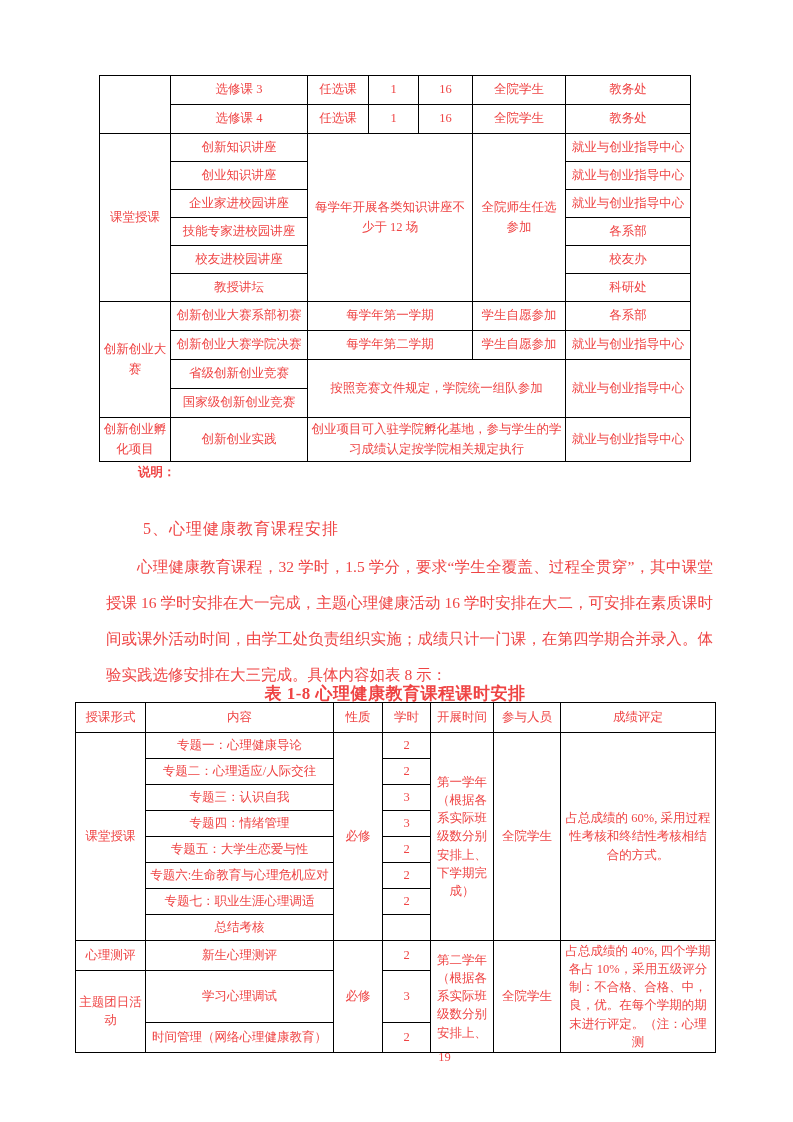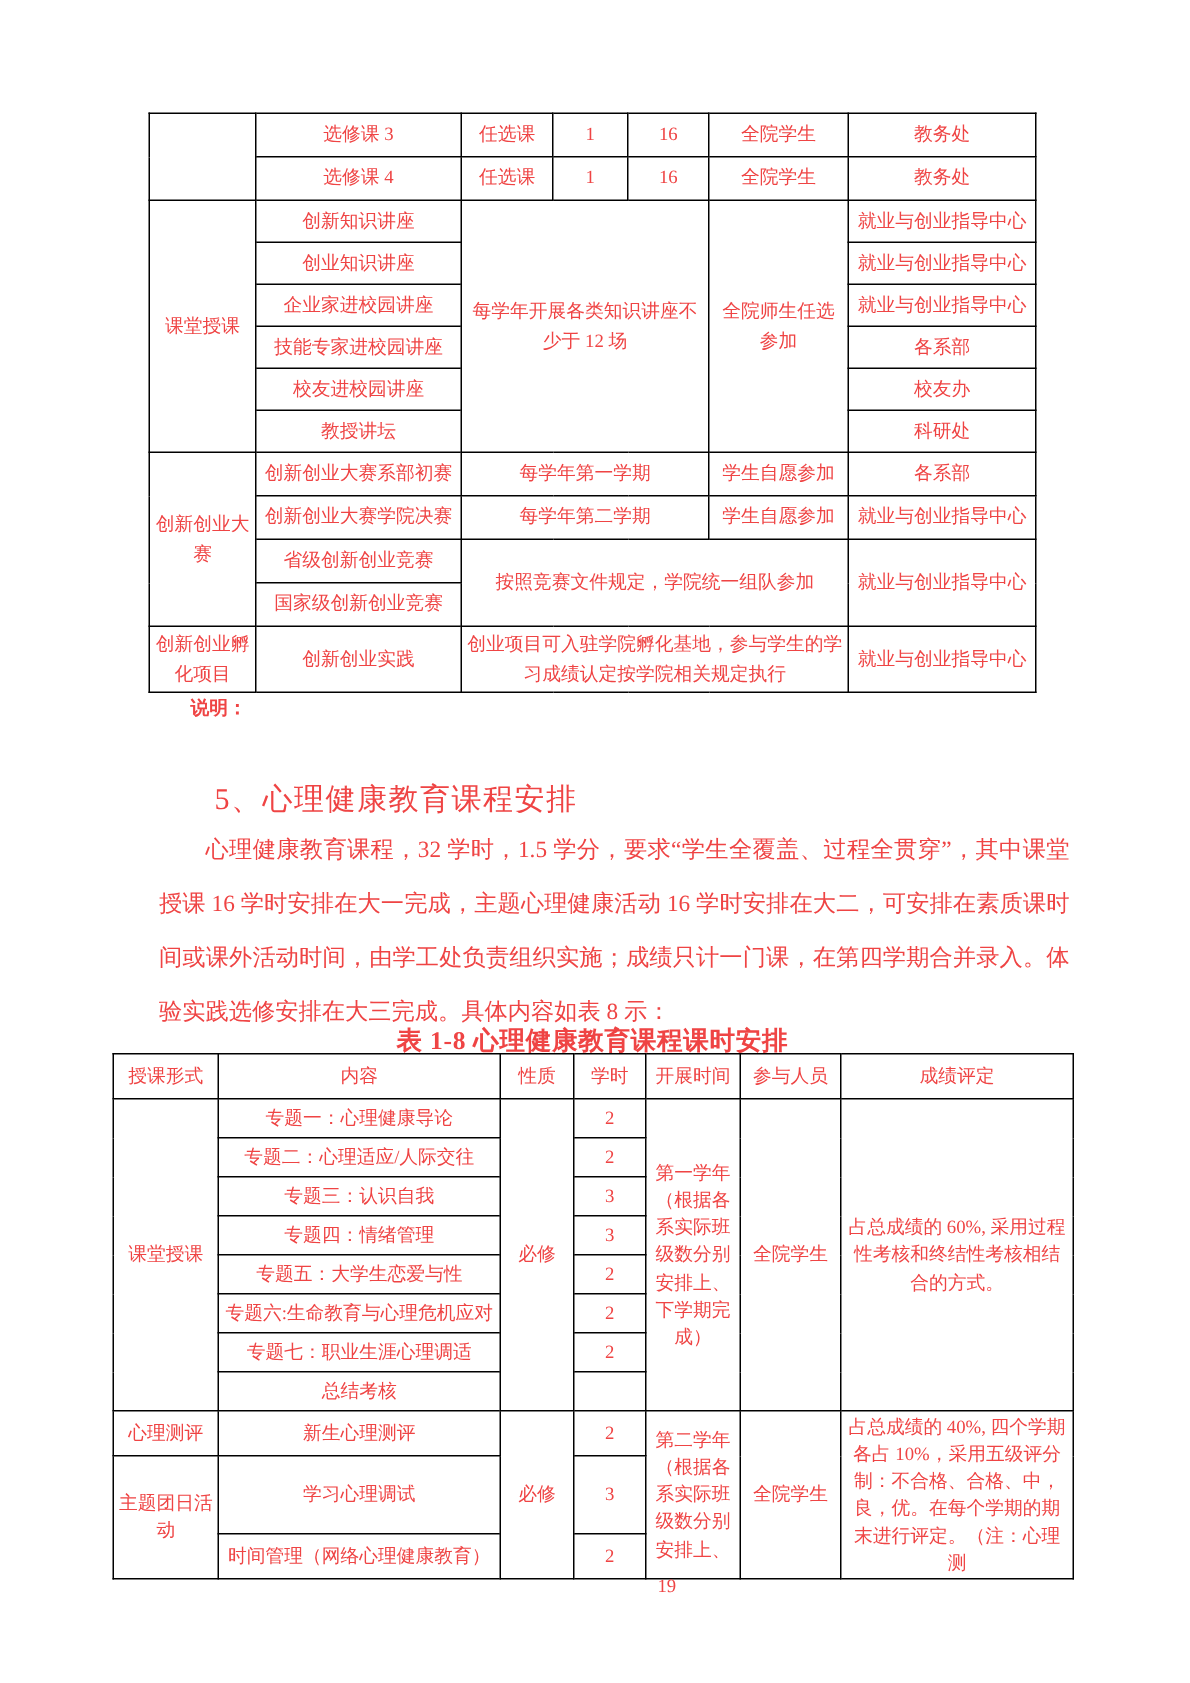--- a/index.html
+++ b/index.html
@@ -20,23 +20,23 @@
     padding:1px 3px;
     overflow:hidden;
     word-break:break-all;
   }
   
   .t1{position:absolute;left:99px;top:75px;width:591px;font-size:12.5px;line-height:1.55;}
   
   .t2{position:absolute;left:75px;top:702px;width:640px;font-size:12.5px;line-height:1.45;}
   .r29{height:29px;} .r28{height:28px;} .r44{height:44px;}
   .r30{height:30px;margin-top:23px;} .r26{height:26px;}
-  .notes-label{position:absolute;left:127px;top:464px;font-size:12.5px;font-weight:bold;font-family:Liberation Serif, serif;}
+  .notes-label{position:absolute;left:138px;top:464px;font-size:12.5px;font-weight:bold;font-family:Liberation Serif, serif;}
   .notes-body{position:absolute;left:127px;top:490px;font-size:12.5px;}
-  .sec-heading{position:absolute;left:143px;top:519px;font-size:20px;letter-spacing:1px;}
+  .sec-heading{position:absolute;left:143px;top:519px;font-size:16px;letter-spacing:1px;}
   .body-para{
     position:absolute;left:106px;top:549px;width:607px;
     font-size:15.5px;line-height:36px;
     text-indent:2em;text-align:justify;
   }
   .t2-caption{
     position:absolute;left:75px;top:682px;width:640px;
     text-align:center;font-size:17px;font-weight:bold;letter-spacing:0.5px;
   }
   .page-number{

